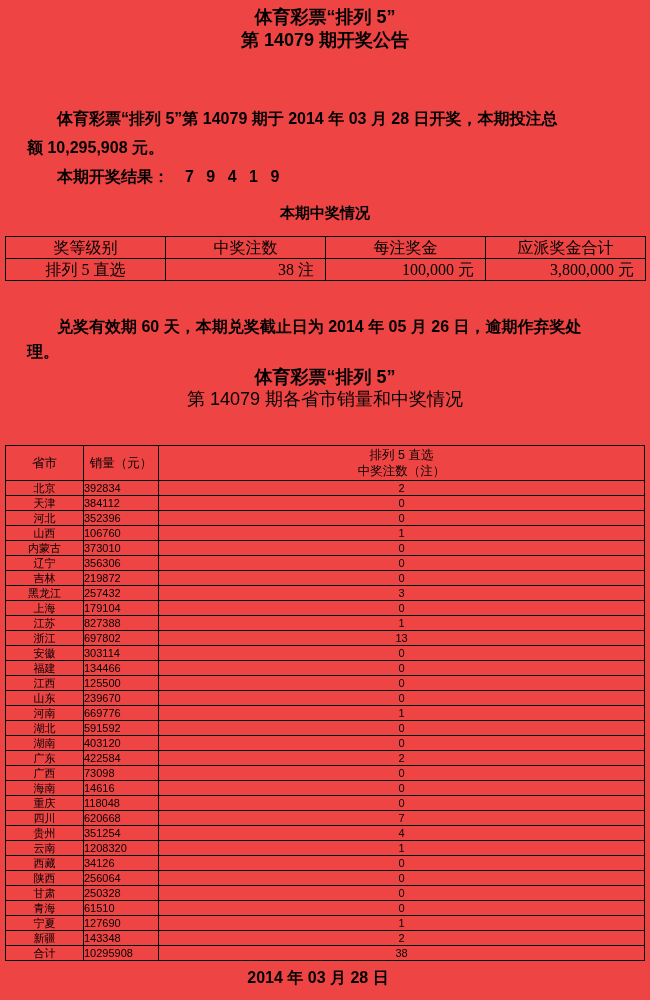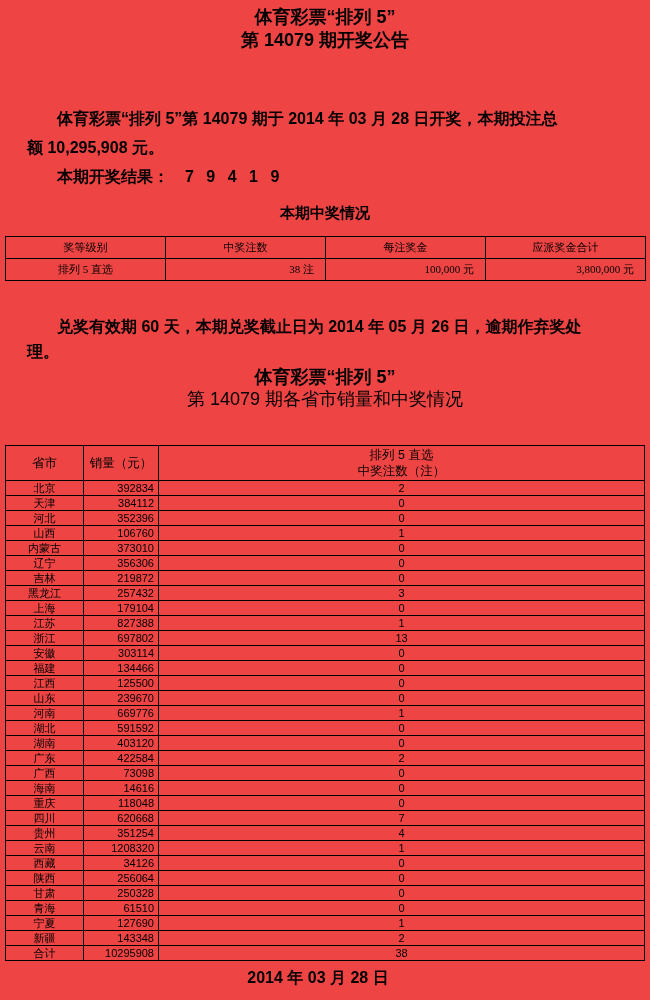--- a/index.html
+++ b/index.html
@@ -43,21 +43,21 @@
   .table-caption {
     margin-top: 12px;
     text-align: center;
     font-size: 15px; font-weight: bold;
     line-height: 20px;
   }
   table { border-collapse: collapse; width: 640px; margin-left: 5px; table-layout: fixed; }
   .prize-table {
     margin-top: 13px;
     font-family: "Liberation Serif", "DejaVu Serif", serif;
-    font-size: 11px;
+    font-size: 16px;
   }
   .prize-table th, .prize-table td {
     border: 1px solid #000;
     height: 21px; line-height: 21px;
     font-weight: normal;
     overflow: hidden; white-space: nowrap;
   }
   .prize-table th { text-align: center; }
   .prize-table td.a-center { text-align: center; }
   .prize-table td.a-right { text-align: right; padding-right: 11px; }
@@ -81,21 +81,21 @@
   }
   .prov-table th {
     font-size: 12.5px;
     text-align: center;
     vertical-align: middle;
     padding: 1px 0;
   }
   .prov-table th .hline { line-height: 16px; }
   .prov-table td { height: 14px; line-height: 14px; }
   .prov-table td.c0 { text-align: center; }
-  .prov-table td.c1 { text-align: right; padding-right: 4px; }
+  .prov-table td.c1 { padding-right: 4px; }
   .prov-table td.c2 { text-align: center; }
   .col-prov { width: 78px; }
   .col-sales { width: 75px; }
   .date-line {
     margin: 7px 14px 0 0;
     text-align: center;
     font-size: 16px; font-weight: bold;
     line-height: 20px;
   }
 </style>

